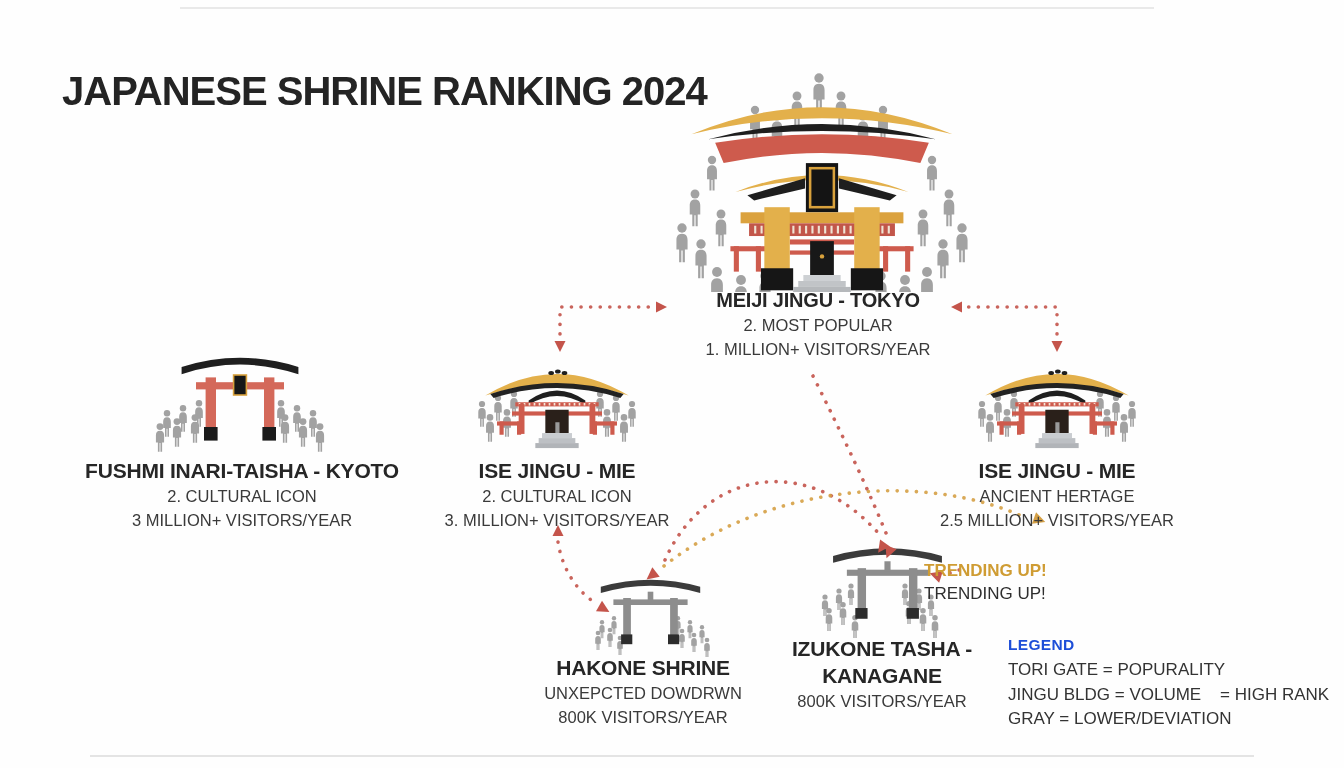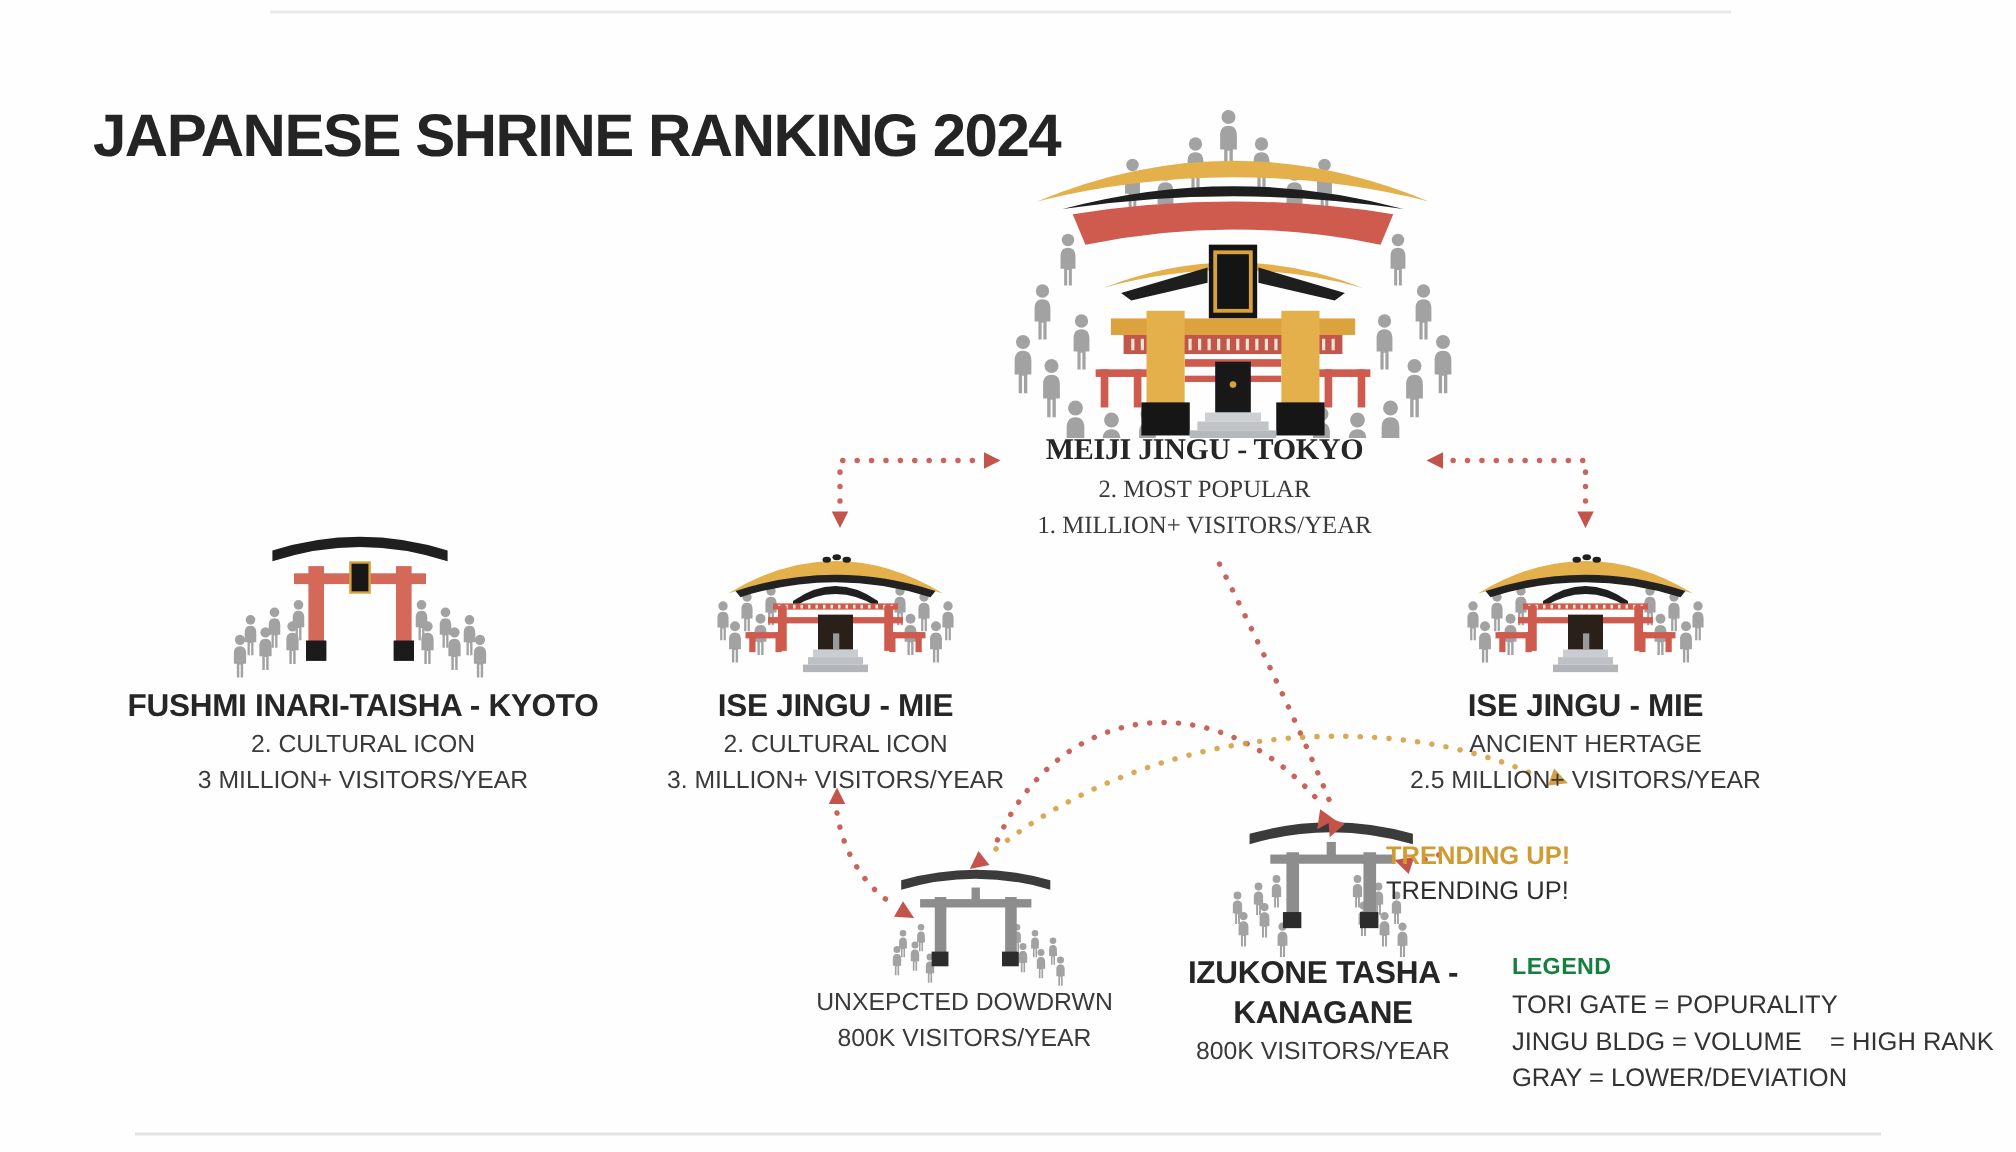--- a/index.html
+++ b/index.html
@@ -23,21 +23,21 @@
   .node .name{font-weight:700;font-size:21px;color:#262626;letter-spacing:-0.2px;line-height:1.2;}
   .node .name.big{font-size:20px;}
   .node .line{font-size:16.5px;color:#3a3a3a;margin-top:4px;line-height:1.2;}
   .illu{position:absolute;}
   
   #trending{position:absolute;left:924px;top:561px;text-align:left;}
   #trending .gold{font-size:17px;font-weight:700;color:#cf9c33;}
   #trending .black{font-size:17px;font-weight:400;color:#2e2e2e;margin-top:3px;}
   
   #legend{position:absolute;left:1008px;top:636px;text-align:left;}
-  #legend .legend-title{font-size:15.5px;font-weight:700;color:#15803d;letter-spacing:.3px;margin-bottom:4px;}
+  #legend .legend-title{font-size:15.5px;font-weight:700;color:#1d4ed8;letter-spacing:.3px;margin-bottom:4px;}
   #legend .legend-item{font-size:17px;color:#333;line-height:1.45;white-space:pre;}
   svg{display:block;}
   #arrows{position:absolute;left:0;top:0;pointer-events:none;}
 </style>
 </head>
 <body>
 
 <div id="stage">
 
   <div class="edge-line" style="left:180px;right:190px;top:7px;"></div>
@@ -268,21 +268,21 @@
       <path d="M0 -5.5 L11 0 L0 5.5 Z" transform="translate(558,536) rotate(-90)"></path>
       <path d="M0 -6 L12 0 L0 6 Z" transform="translate(599,606) rotate(30)"></path>
       <path d="M0 -6 L12 0 L0 6 Z" transform="translate(656,572) rotate(142)"></path>
       <path d="M0 -6 L12 0 L0 6 Z" transform="translate(941,577) rotate(198)"></path>
     </g>
     <g fill="#d5a045">
       <path d="M0 -6 L12 0 L0 6 Z" transform="translate(1034,518) rotate(20)"></path>
     </g>
   </svg>
 
-  <div class="node" style="left:653px;top:288px;width:300px;font-family:Liberation Serif, serif;">
+  <div class="node" style="left:668px;top:288px;width:300px;">
     <div class="name big">MEIJI JINGU - TOKYO</div>
     <div class="line">2. MOST POPULAR</div>
     <div class="line">1. MILLION+ VISITORS/YEAR</div>
   </div>
 
   <div class="node" style="left:72px;top:458px;width:340px;">
     <div class="name">FUSHMI INARI-TAISHA - KYOTO</div>
     <div class="line">2. CULTURAL ICON</div>
     <div class="line">3 MILLION+ VISITORS/YEAR</div>
   </div>
@@ -293,20 +293,21 @@
     <div class="line">3. MILLION+ VISITORS/YEAR</div>
   </div>
 
   <div class="node" style="left:907px;top:458px;width:300px;">
     <div class="name">ISE JINGU - MIE</div>
     <div class="line">ANCIENT HERTAGE</div>
     <div class="line">2.5 MILLION+ VISITORS/YEAR</div>
   </div>
 
   <div class="node" style="left:513px;top:655px;width:260px;">
+    <div class="name">HAKONE SHRINE</div>
     <div class="line">UNXEPCTED DOWDRWN</div>
     <div class="line">800K VISITORS/YEAR</div>
   </div>
 
   <div class="node" style="left:772px;top:636px;width:220px;">
     <div class="name">IZUKONE TASHA -</div>
     <div class="name" style="margin-top:2px;">KANAGANE</div>
     <div class="line">800K VISITORS/YEAR</div>
   </div>
 

